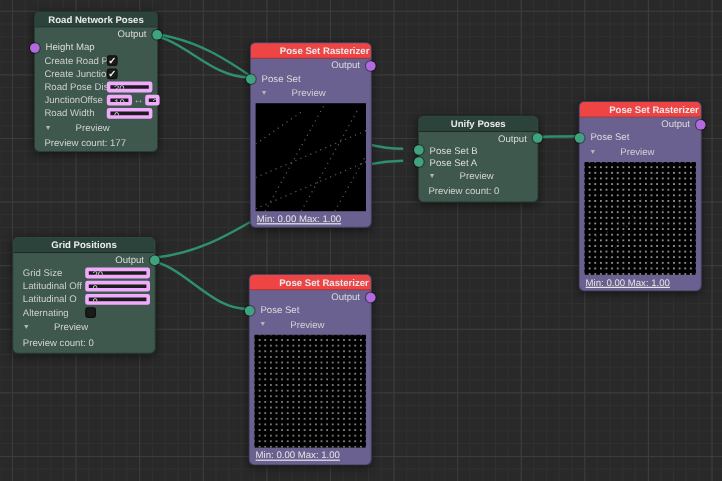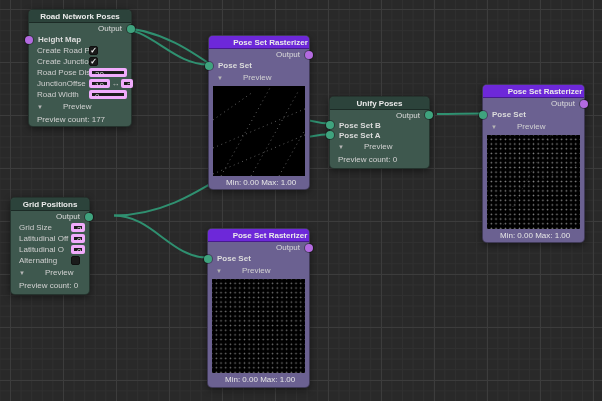--- a/index.html
+++ b/index.html
@@ -20,24 +20,24 @@
     position:absolute; z-index:2; border-radius:5px;
     border:1px solid rgba(0,0,0,.4);
     box-shadow:0 2px 7px rgba(0,0,0,.45);
     color:#d6d6d6; font-size:8px;
   }
   .node.green{ background:#3e584e; }
   .node.purple{ background:#6b6191; }
   .title{ height:13px; line-height:13px; text-align:center; font-weight:bold;
     color:#ebebeb; border-radius:4px 4px 0 0; border-bottom:1px solid rgba(0,0,0,.35); }
   .green .title{ background:#2c433b; }
-  .purple .title{ background:#6d28d9;padding-left:23px; }
+  .purple .title{ background:#ef4444;padding-left:23px; }
   .row{ position:relative; display:flex; align-items:center; height:11px; }
   .row.out{ justify-content:flex-end; padding-right:9px; color:#dcdcdc; }
-  .row.in{ padding-left:9px; color:#dcdcdc;font-weight:bold; }
+  .row.in{ padding-left:9px; color:#dcdcdc; }
   .port{ position:absolute; top:50%; margin-top:-4px; width:8px; height:8px;
     border-radius:50%; box-shadow:0 0 0 1px rgba(0,0,0,.35); }
   .port.r{ right:-4px; } .port.l{ left:-4px; }
   .pg{ background:#3fa37e; } .pp{ background:#b36ae0; }
   .frow{ padding:0 4px 0 8px;align-items:center; }
   .flabel{ flex:0 0 52px; overflow:hidden; white-space:nowrap; color:#cfcfcf; }
   .finput{ flex:1; height:9px; line-height:8px; background:#1c1c1c;
     border:3px solid #f0abfc; border-radius:2px; padding:0 3px; color:#d8d8d8;
     font-size:8px; overflow:hidden; white-space:nowrap; }
   .finput.sm1{ flex:0 0 21px; text-align:right; }
@@ -48,21 +48,21 @@
   .fold{ height:13px; display:flex; align-items:center; gap:20px; padding-left:8px; color:#d2d2d2; }
   .tri{ font-size:6px; color:#b5b5b5; }
   .count{ height:13px; display:flex; align-items:center; padding-left:8px; color:#d2d2d2; }
   .preview{ margin:2px 4px 0 4px; background:#000; position:relative; overflow:hidden; }
   .preview.dots{
     background-color:#000;
     background-image:radial-gradient(circle,#8a8a8a .6px,transparent 1.1px);
     background-size:4.7px 4.7px; background-position:2px 2px;
   }
   .preview.dots.dim{ background-image:radial-gradient(circle,#767676 .6px,transparent 1.1px); }
-  .minmax{ height:13px; display:flex; align-items:center; padding-left:17px; color:#e6e6e6; }
+  .minmax{ height:13px; display:flex; align-items:center; padding-left:5px; color:#e6e6e6;text-decoration:underline; }
 </style>
 </head>
 <body>
 
 <div class="canvas">
 
   <svg class="wires" width="602" height="401">
     <path d="M114,27.5 C152,27.5 172,64.5 208,64.5" fill="none" stroke-width="2" stroke="#2f9070"></path>
     <path d="M114,27.5 C204,27.5 250,124 336,124" fill="none" stroke-width="2" stroke="#2f9070"></path>
     <path d="M114,215.5 C204,215.5 248,134 336,134" fill="none" stroke-width="2" stroke="#2f9070"></path>
@@ -131,21 +131,21 @@
           <line x1="66" y1="90" x2="94" y2="40"></line>
           <line x1="0" y1="62" x2="94" y2="22"></line>
           <line x1="0" y1="88" x2="94" y2="48"></line>
           <line x1="0" y1="34" x2="40" y2="6"></line>
         </g>
       </svg>
     </div>
     <div class="minmax">Min: 0.00 Max: 1.00</div>
   </div>
 
-  <div class="node green" style="left:329px;top:96px;width:101px;height:73px;">
+  <div class="node green" style="left:348px;top:96px;width:101px;height:73px;">
     <div class="title">Unify Poses</div>
     <div class="row out" style="height:10px;">
       <span>Output</span>
       <span class="port r pg"></span>
     </div>
     <div class="row in" style="height:10px;">
       <span class="port l pg"></span>
       <span>Pose Set B</span>
     </div>
     <div class="row in" style="height:10px;">
@@ -177,21 +177,21 @@
       <svg width="95" height="94">
         <g stroke="#555" stroke-width="1" stroke-dasharray="1,4" opacity="0.6">
           <line x1="14" y1="94" x2="64" y2="0"></line>
           <line x1="0" y1="66" x2="95" y2="28"></line>
         </g>
       </svg>
     </div>
     <div class="minmax">Min: 0.00 Max: 1.00</div>
   </div>
 
-  <div class="node green" style="left:10px;top:197px;width:80px;height:98px;">
+  <div class="node green" style="left:10px;top:197px;width:120px;height:98px;">
     <div class="title">Grid Positions</div>
     <div class="row out">
       <span>Output</span>
       <span class="port r pg"></span>
     </div>
     <div class="row frow">
       <span class="flabel">Grid Size</span>
       <span class="finput">20</span>
     </div>
     <div class="row frow">

